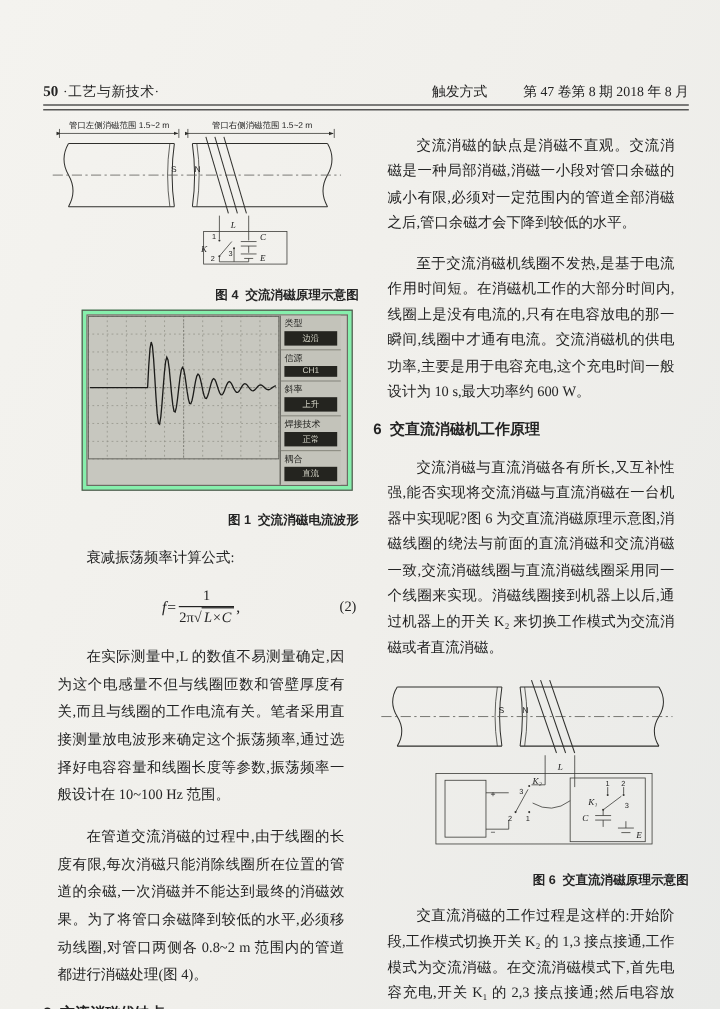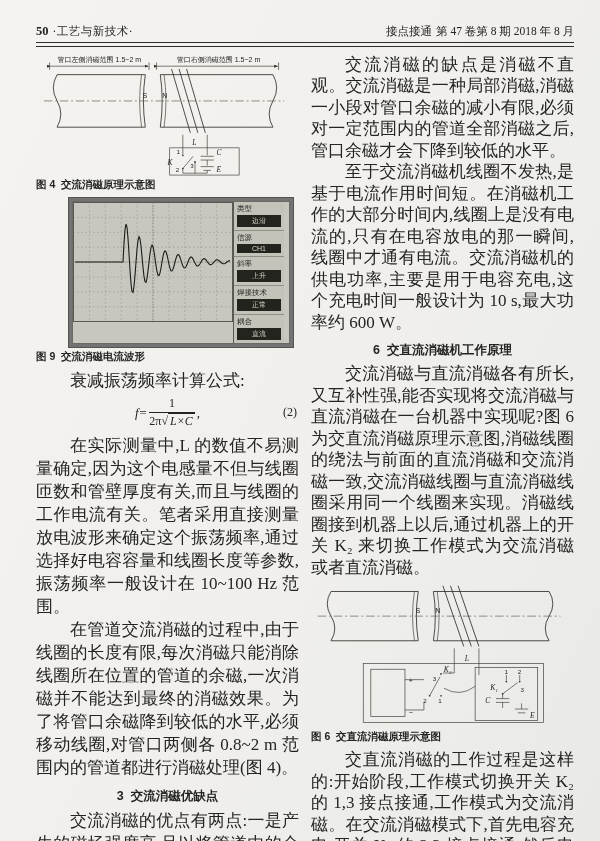--- a/index.html
+++ b/index.html
@@ -4,44 +4,44 @@
 <style>
   html,body{margin:0;padding:0;}
   body{
     width:600px;height:841px;overflow:hidden;position:relative;
     background:linear-gradient(115deg,#f4f3ef 0%,#f0efeb 55%,#e9eae8 100%);
     font-family:"Liberation Serif","DejaVu Serif",serif;color:#242424;
   }
   .page{padding:24px 26px 0 36px;}
   
   .hdr{display:flex;align-items:baseline;font-size:11.5px;}
-  .pgnum{font-weight:bold;font-size:12.5px;}
+  .pgnum{font-weight:bold;font-size:12.5px;margin-top:45px;}
   .hdr-left{margin-left:4px;letter-spacing:.5px;}
   .sp{flex:1;}
-  .issue{margin-left:4px;}
+  .issue{margin-left:30px;}
   .rule{margin-top:3px;height:2.5px;border-top:1.6px solid #2e2e2e;border-bottom:1px solid #2e2e2e;}
   
   .cols{display:flex;gap:12px;margin-top:7px;}
   .col{flex:1;min-width:0;}
-  .col p{margin:0;text-indent:2em;font-size:17px;text-align:justify;}
+  .col p{margin:12px;text-indent:2em;font-size:12px;text-align:justify;}
   .col-l p{line-height:23px;}
   .col-r p{line-height:21.5px;}
   .noind{text-indent:0 !important;}
-  .sec-h{font-family:"Liberation Sans","DejaVu Sans",sans-serif;font-weight:bold;font-size:12.5px;margin:9px 0 4px;white-space:pre;text-align:center;}
-  .cap{font-family:"Liberation Sans","DejaVu Sans",sans-serif;font-weight:bold;font-size:10.5px;text-align:left;white-space:pre;margin:2px 0 5px;}
+  .sec-h{font-family:"Liberation Sans","DejaVu Sans",sans-serif;font-weight:bold;font-size:12.5px;margin:9px 0 4px;white-space:pre;}
+  .cap{font-family:"Liberation Sans","DejaVu Sans",sans-serif;font-weight:bold;font-size:10.5px;text-align:right;white-space:pre;margin:18px 0 5px;}
   
   svg{display:block;}
   svg text{font-size:7.5px;fill:#222;font-family:"Liberation Sans","DejaVu Sans",sans-serif;}
   svg text.it{font-style:italic;font-family:"Liberation Serif",serif;font-size:8px;}
   svg text.tiny{font-size:6.5px;}
   .ln{stroke:#2f2f2c;stroke-width:0.9;fill:none;}
   .lnthin{stroke:#3a3a36;stroke-width:0.7;fill:none;}
   .dash{stroke:#5a5a55;stroke-width:0.7;fill:none;stroke-dasharray:9 3 2 3;}
   
-  .photo{margin:3px 0 0 32px;width:218px;background:#737373;border:1px solid #55544e;padding:3px;}
+  .photo{margin:3px 0 0 32px;width:218px;background:#86efac;border:1px solid #55544e;padding:3px;}
   .scope{display:flex;background:#c7c7bf;border:1px solid #6b6b63;}
   .osc-menu{width:50px;border-left:1px solid #5a5a54;font-family:"Liberation Sans","DejaVu Sans",sans-serif;background:#c3c3ba;}
   .osc-g{border-bottom:1px solid #8f8f85;padding:2px 3px 3px;}
   .osc-g:last-child{border-bottom:none;}
   .osc-l{font-size:7.5px;color:#1f1f1c;}
   .osc-v{margin-top:1px;background:#24241f;color:#d6d6c8;font-size:7px;text-align:center;padding:1px 0;}
   
   .eq{display:flex;align-items:center;justify-content:center;position:relative;margin:3px 0;height:36px;font-size:13px;}
   .eq .fvar{font-style:italic;}
   .frac{display:inline-block;text-align:center;margin:0 2px;font-size:12px;}
@@ -52,21 +52,21 @@
 </style>
 </head>
 <body>
 
 <div class="page">
 
   <div class="hdr">
     <span class="pgnum">50</span>
     <span class="hdr-left">·工艺与新技术·</span>
     <span class="sp"></span>
-    <span>接点接通</span>
+    <span>触发方式</span>
     <span class="issue">第 47 卷第 8 期 2018 年 8 月</span>
   </div>
   <div class="rule"></div>
 
   <div class="cols">
 
     <div class="col col-l">
 
       <div>
         <svg viewBox="0 0 262 130" width="258" height="122">
@@ -176,21 +176,21 @@
                 <div class="osc-l">焊接技术</div>
                 <div class="osc-v">正常</div>
               </div>
               <div class="osc-g">
                 <div class="osc-l">耦合</div>
                 <div class="osc-v">直流</div>
               </div>
             </div>
           </div>
         </div>
-        <div class="cap">图 9  交流消磁电流波形</div>
+        <div class="cap">图 1  交流消磁电流波形</div>
       </div>
 
       <p>衰减振荡频率计算公式:</p>
       <div class="eq">
         <span class="fvar">f=</span>
         <span class="frac">
           <span class="num">1</span>
           <span class="den">
             <span>2π</span><span>√</span><span class="rad">L×C</span>
           </span>

